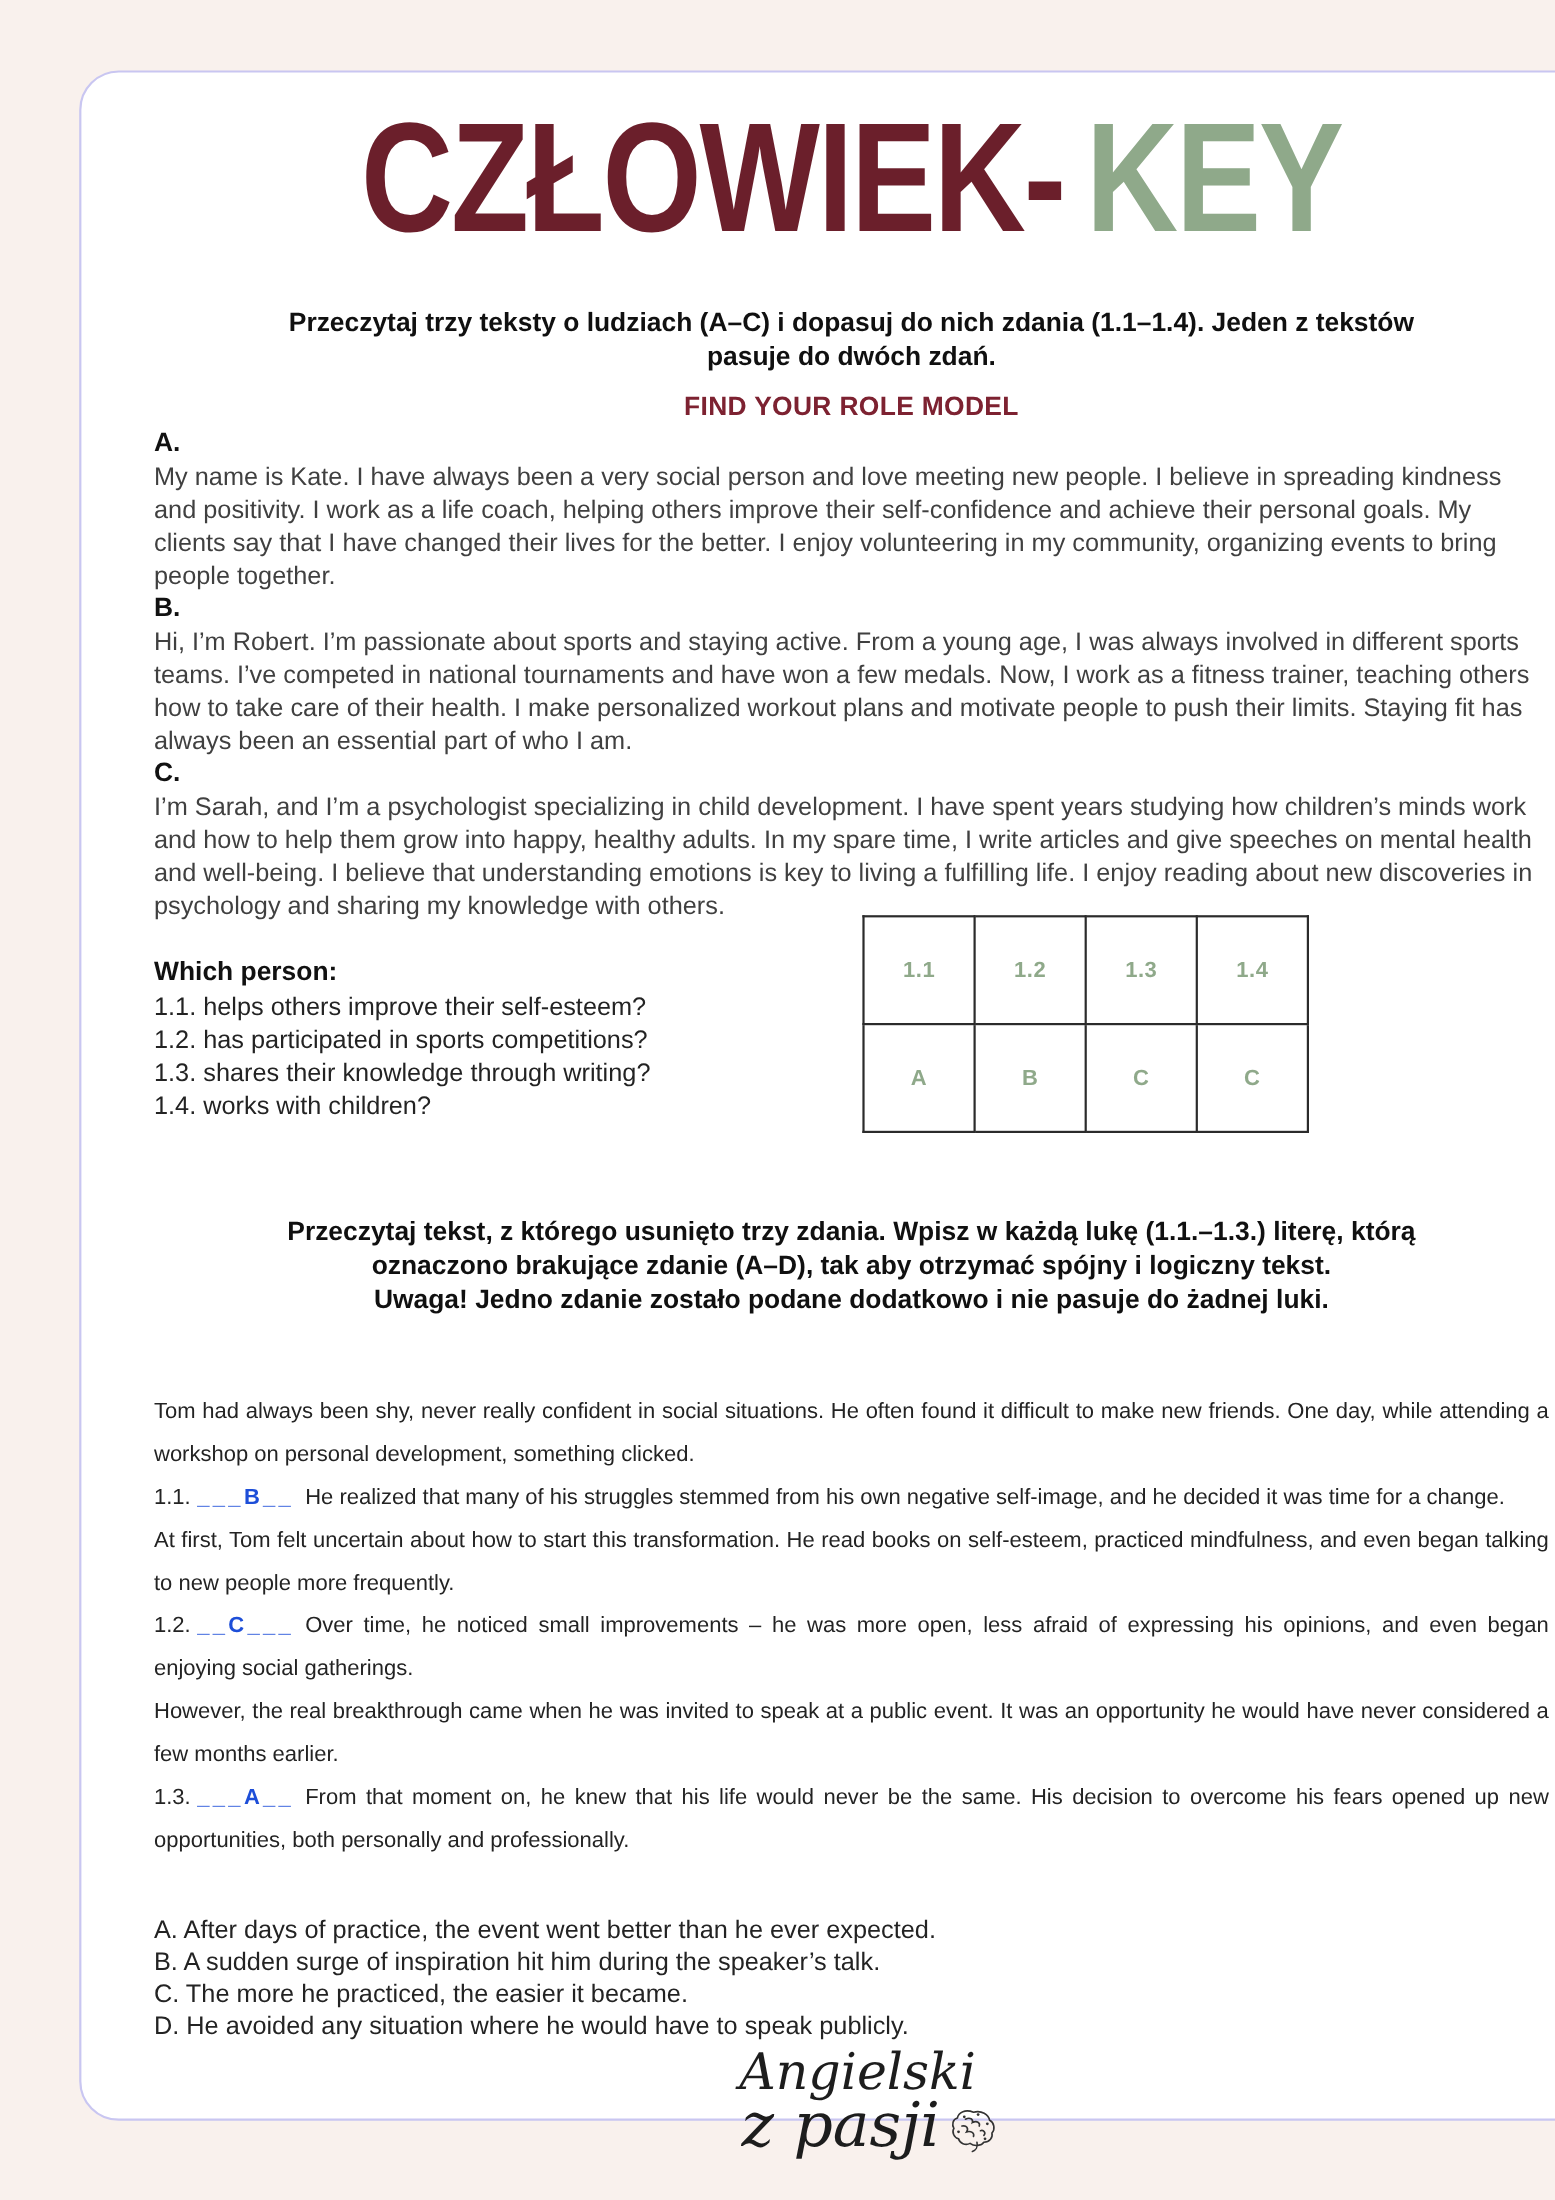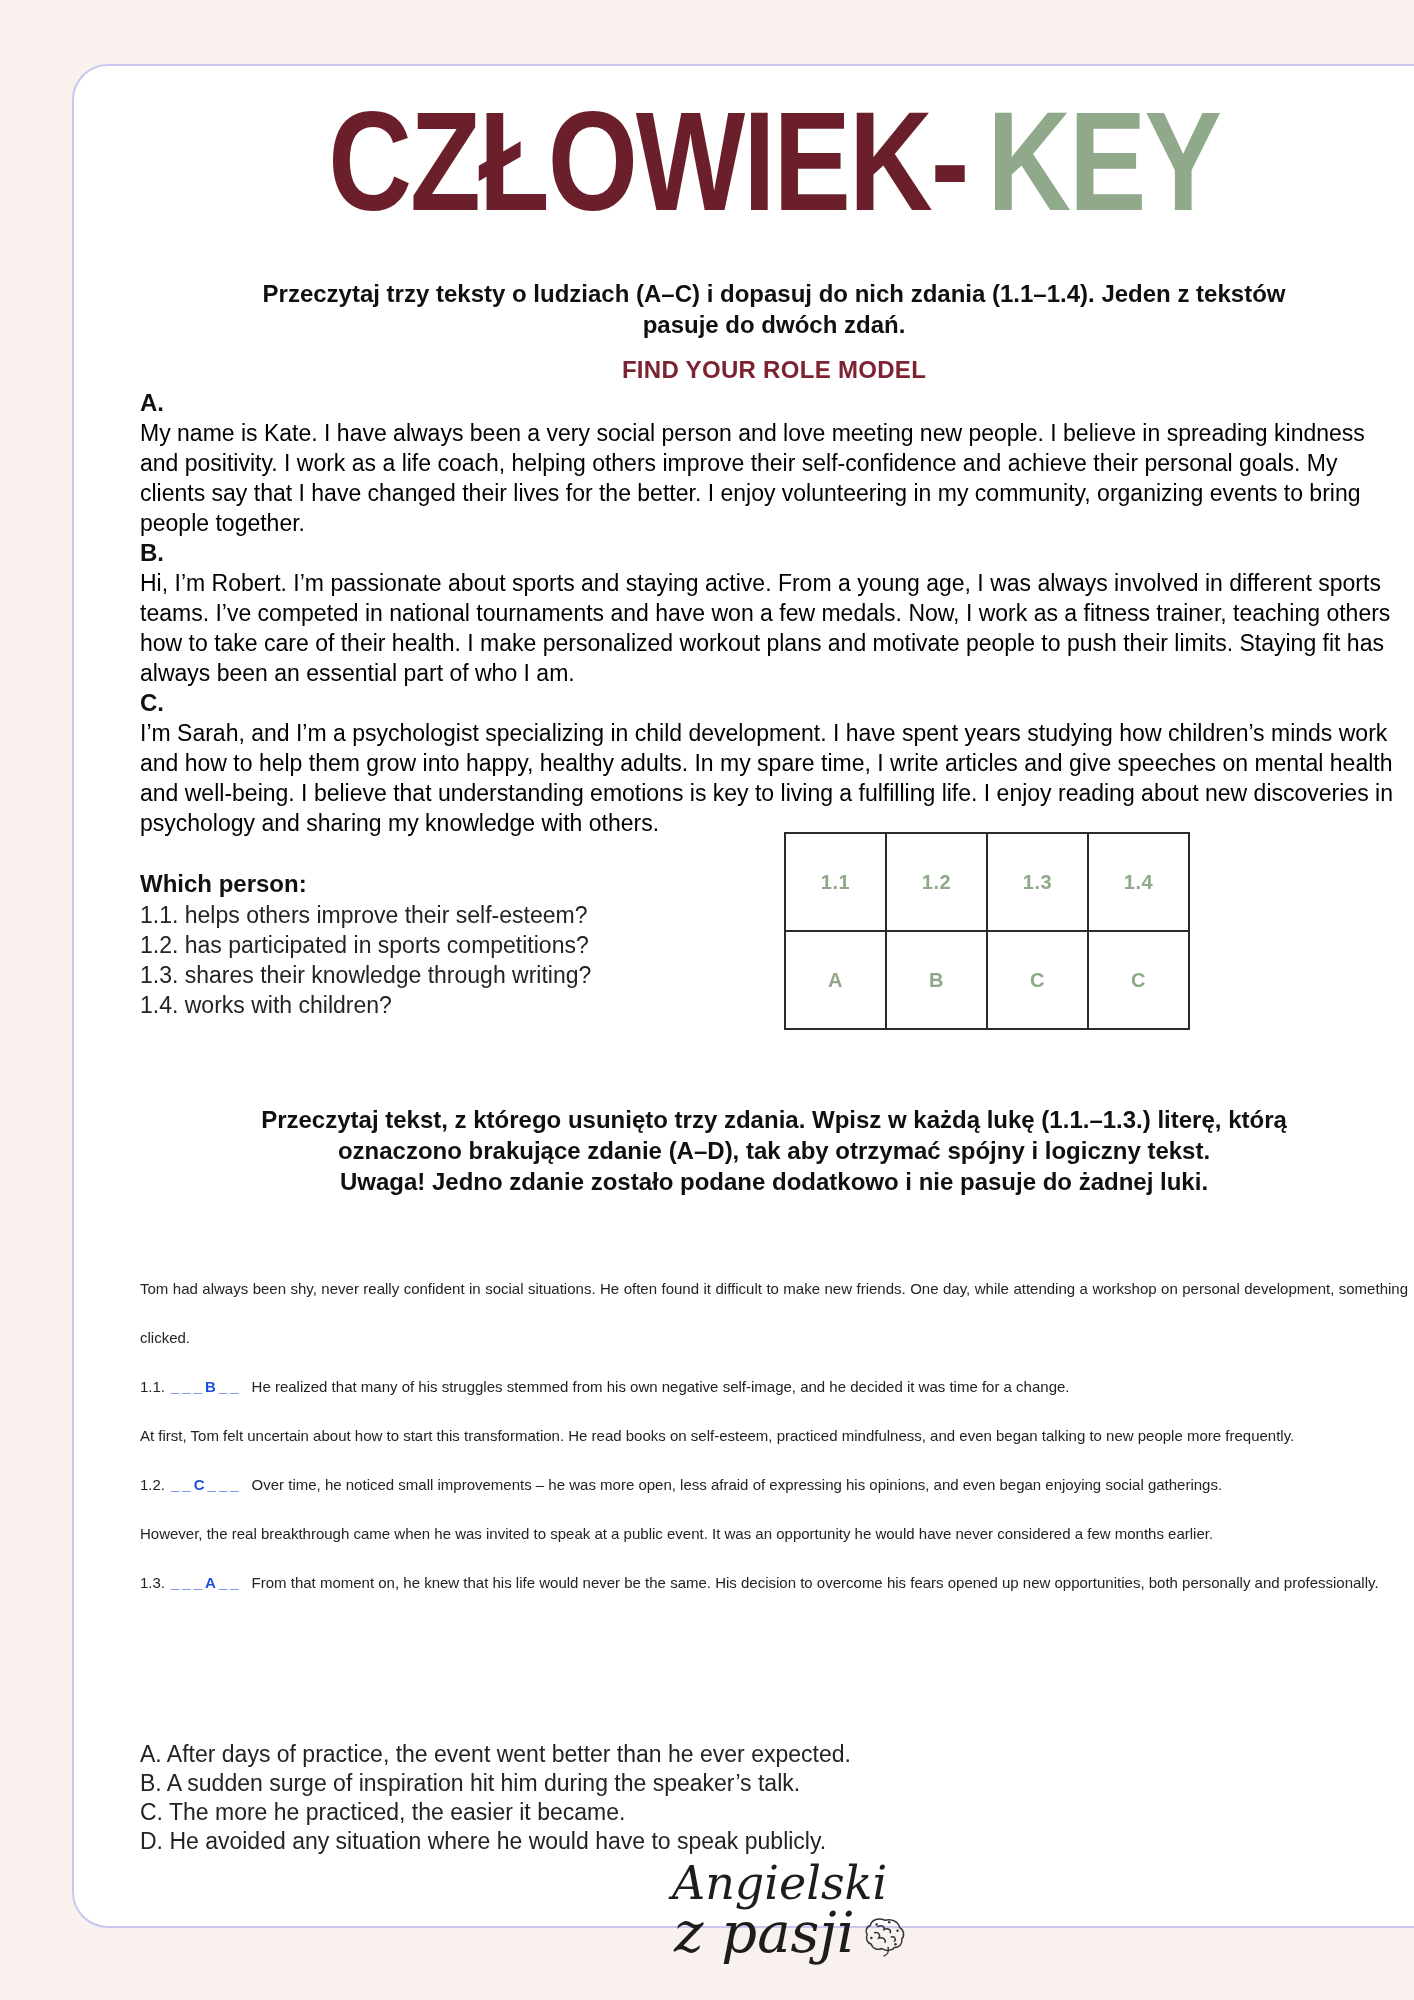--- a/index.html
+++ b/index.html
@@ -32,38 +32,38 @@
 
   .sec-heading {
     text-align:center; color:#7d2231; font-weight:700; font-size:24px;
     letter-spacing:0.3px;
   }
   .h-role { top:290px; }
   .h-decision { top:1141px; }
 
   .texts { top:322px; }
   .rt-label { font-weight:700; font-size:24px; line-height:30px; color:#111; }
-  .rt-body  { font-size:23px; line-height:30px; color:#000000; }
+  .rt-body  { font-size:23px; line-height:30px; color:#404040; }
 
   .which-person { position:absolute; left:66px; top:802px; width:600px; }
   .wp-heading { font-weight:700; font-size:24px; line-height:32px; color:#111; }
   .wp-item { font-size:23px; line-height:30px; }
 
   .answer-table {
     position:absolute; left:710px; top:766px;
     border-collapse:collapse;
   }
   .answer-table td {
     width:101px; height:98px; border:2px solid #2b2b2b;
     text-align:center; vertical-align:middle;
     color:#8fa98a; font-weight:700; font-size:20px; letter-spacing:0.5px;
   }
 
   .story { top:1198px; }
-  .st-par { font-size:15px; line-height:49px; text-align:justify; color:#232323; }
+  .st-par { font-size:20px; line-height:39px; text-align:justify; color:#232323; }
   .st-num { margin-right:6px; }
   .st-gap { color:#1d4ed8; font-weight:700; letter-spacing:3px; margin-right:10px; }
 
   .options { top:1674px; }
   .opt-item { font-size:23px; line-height:29px; }
 
   .logo { position:absolute; left:672px; top:1846px; font-family:"DejaVu Serif", serif;
           font-style:italic; color:#1d1d1d; z-index:5; }
   .logo-line1 { font-size:46px; line-height:50px;margin-top:12px; }
   .logo-line2 { font-size:56px; line-height:50px; margin-left:2px; display:flex; align-items:flex-end; }

